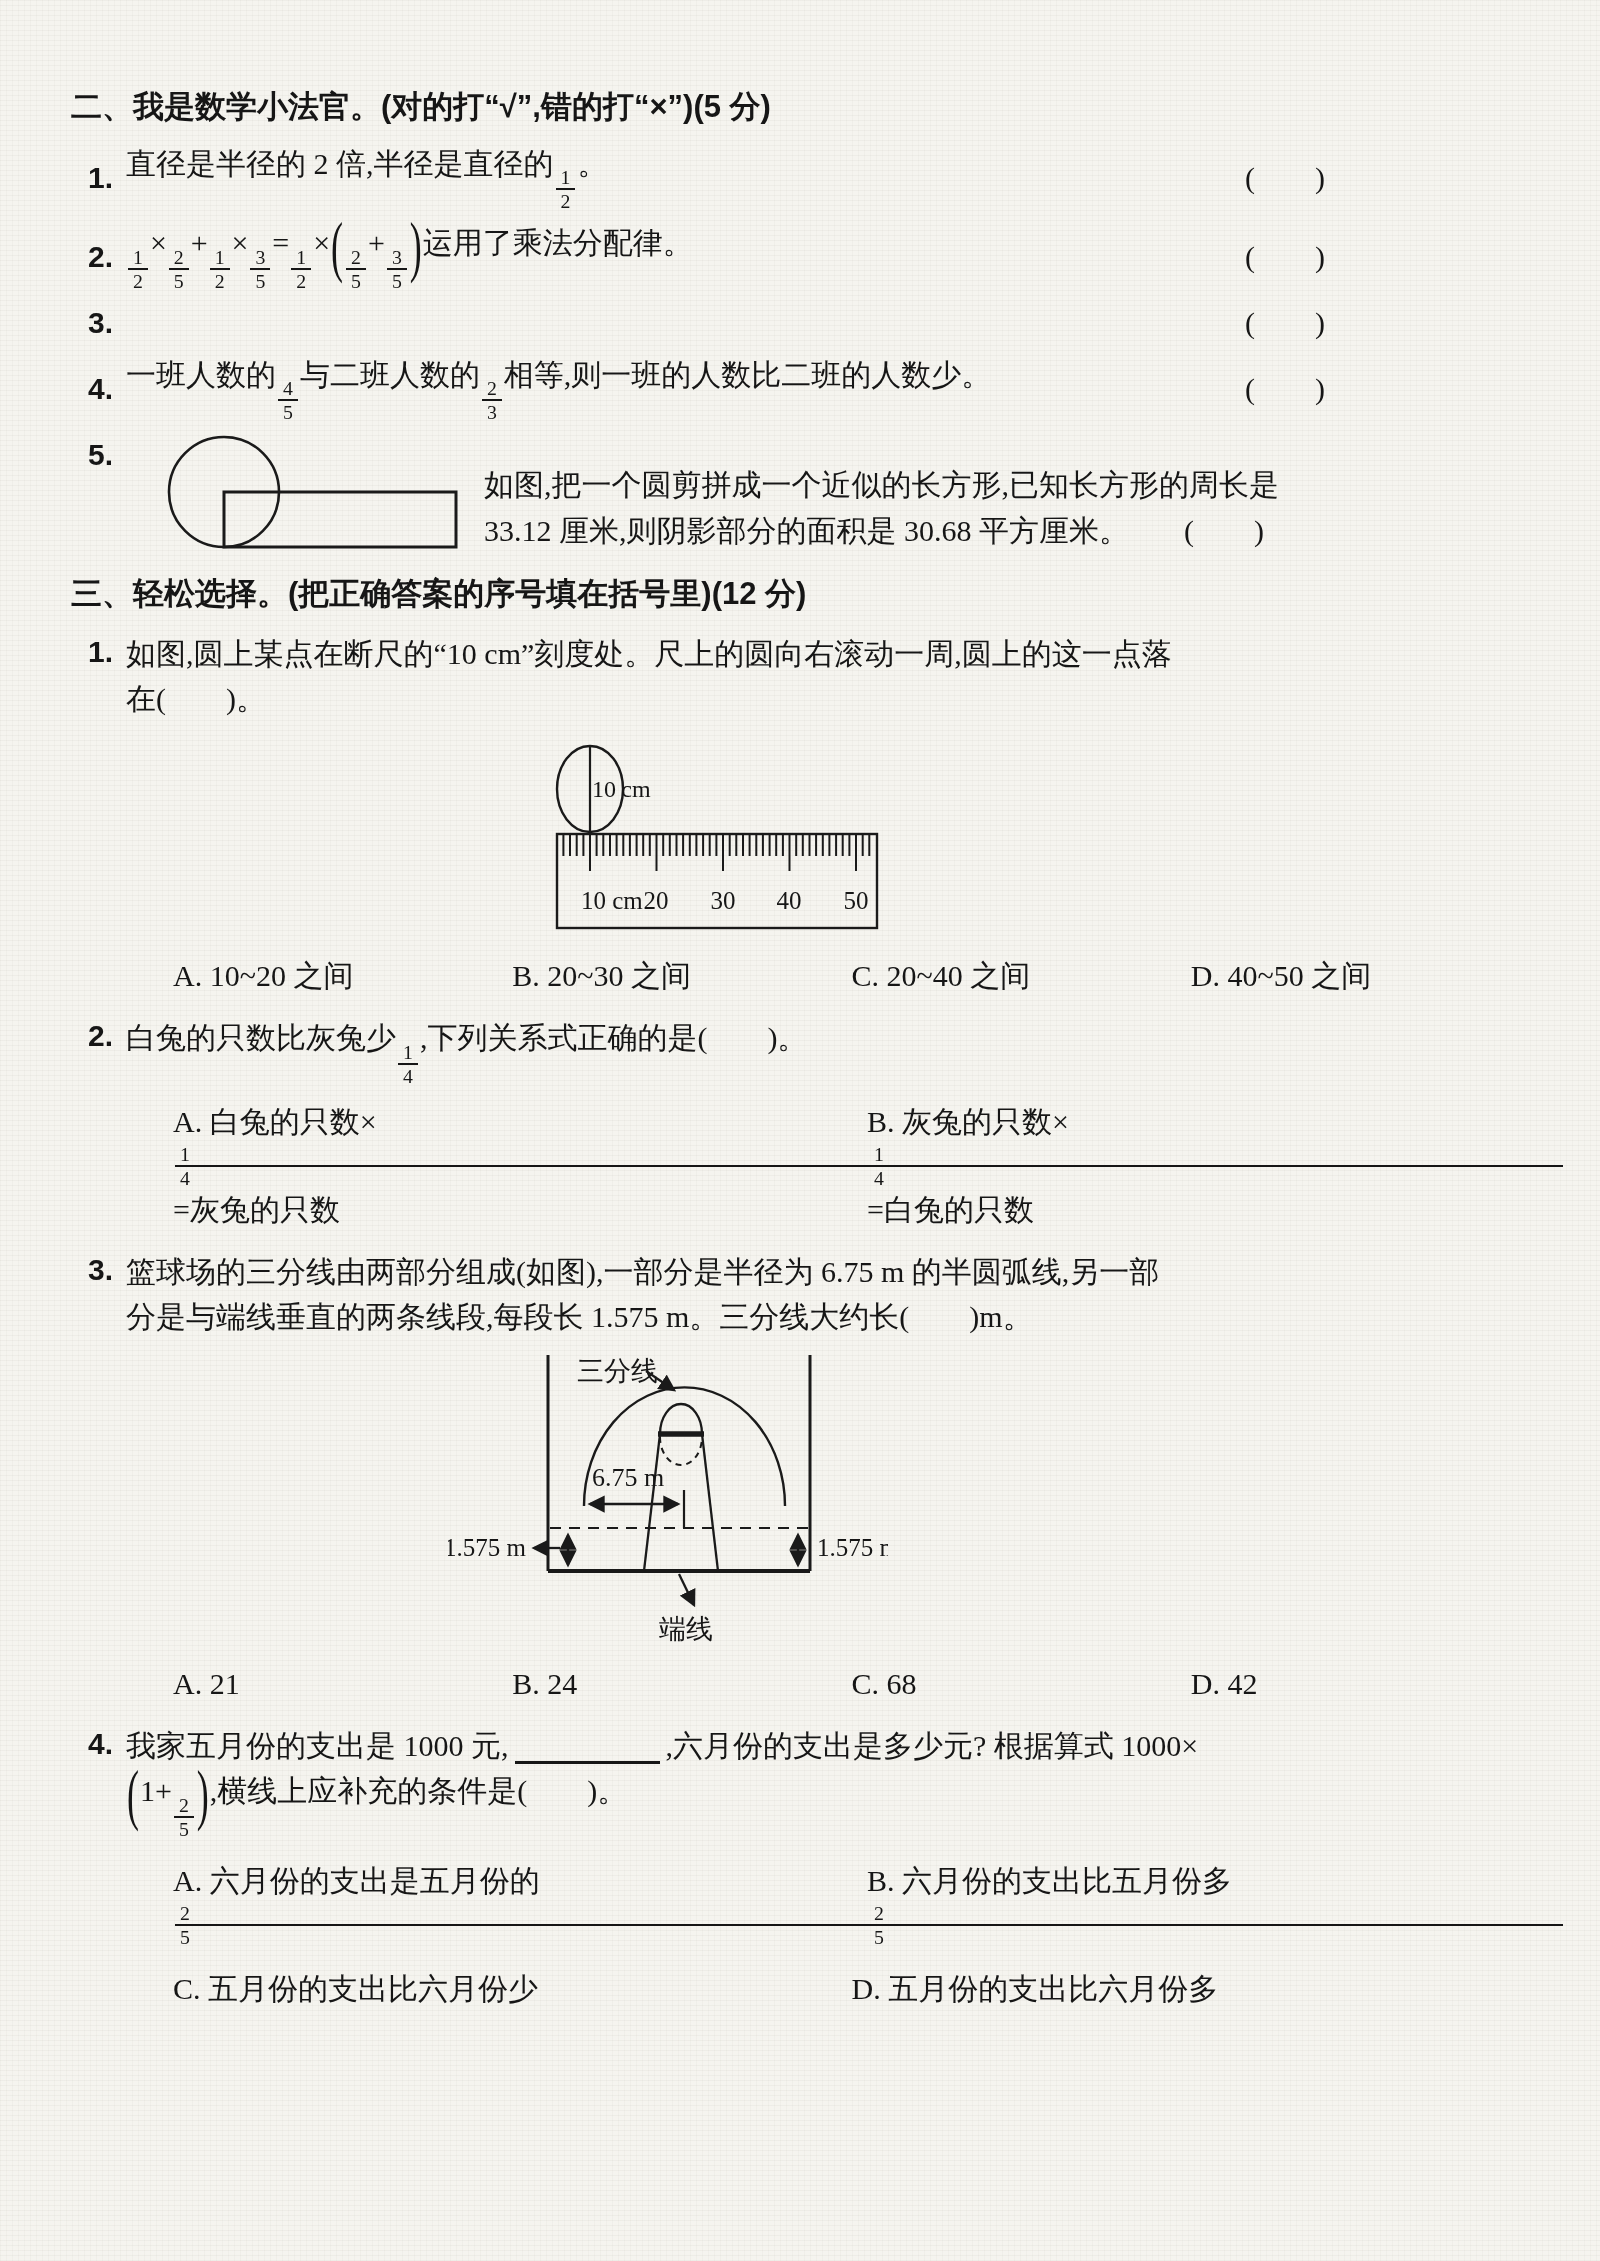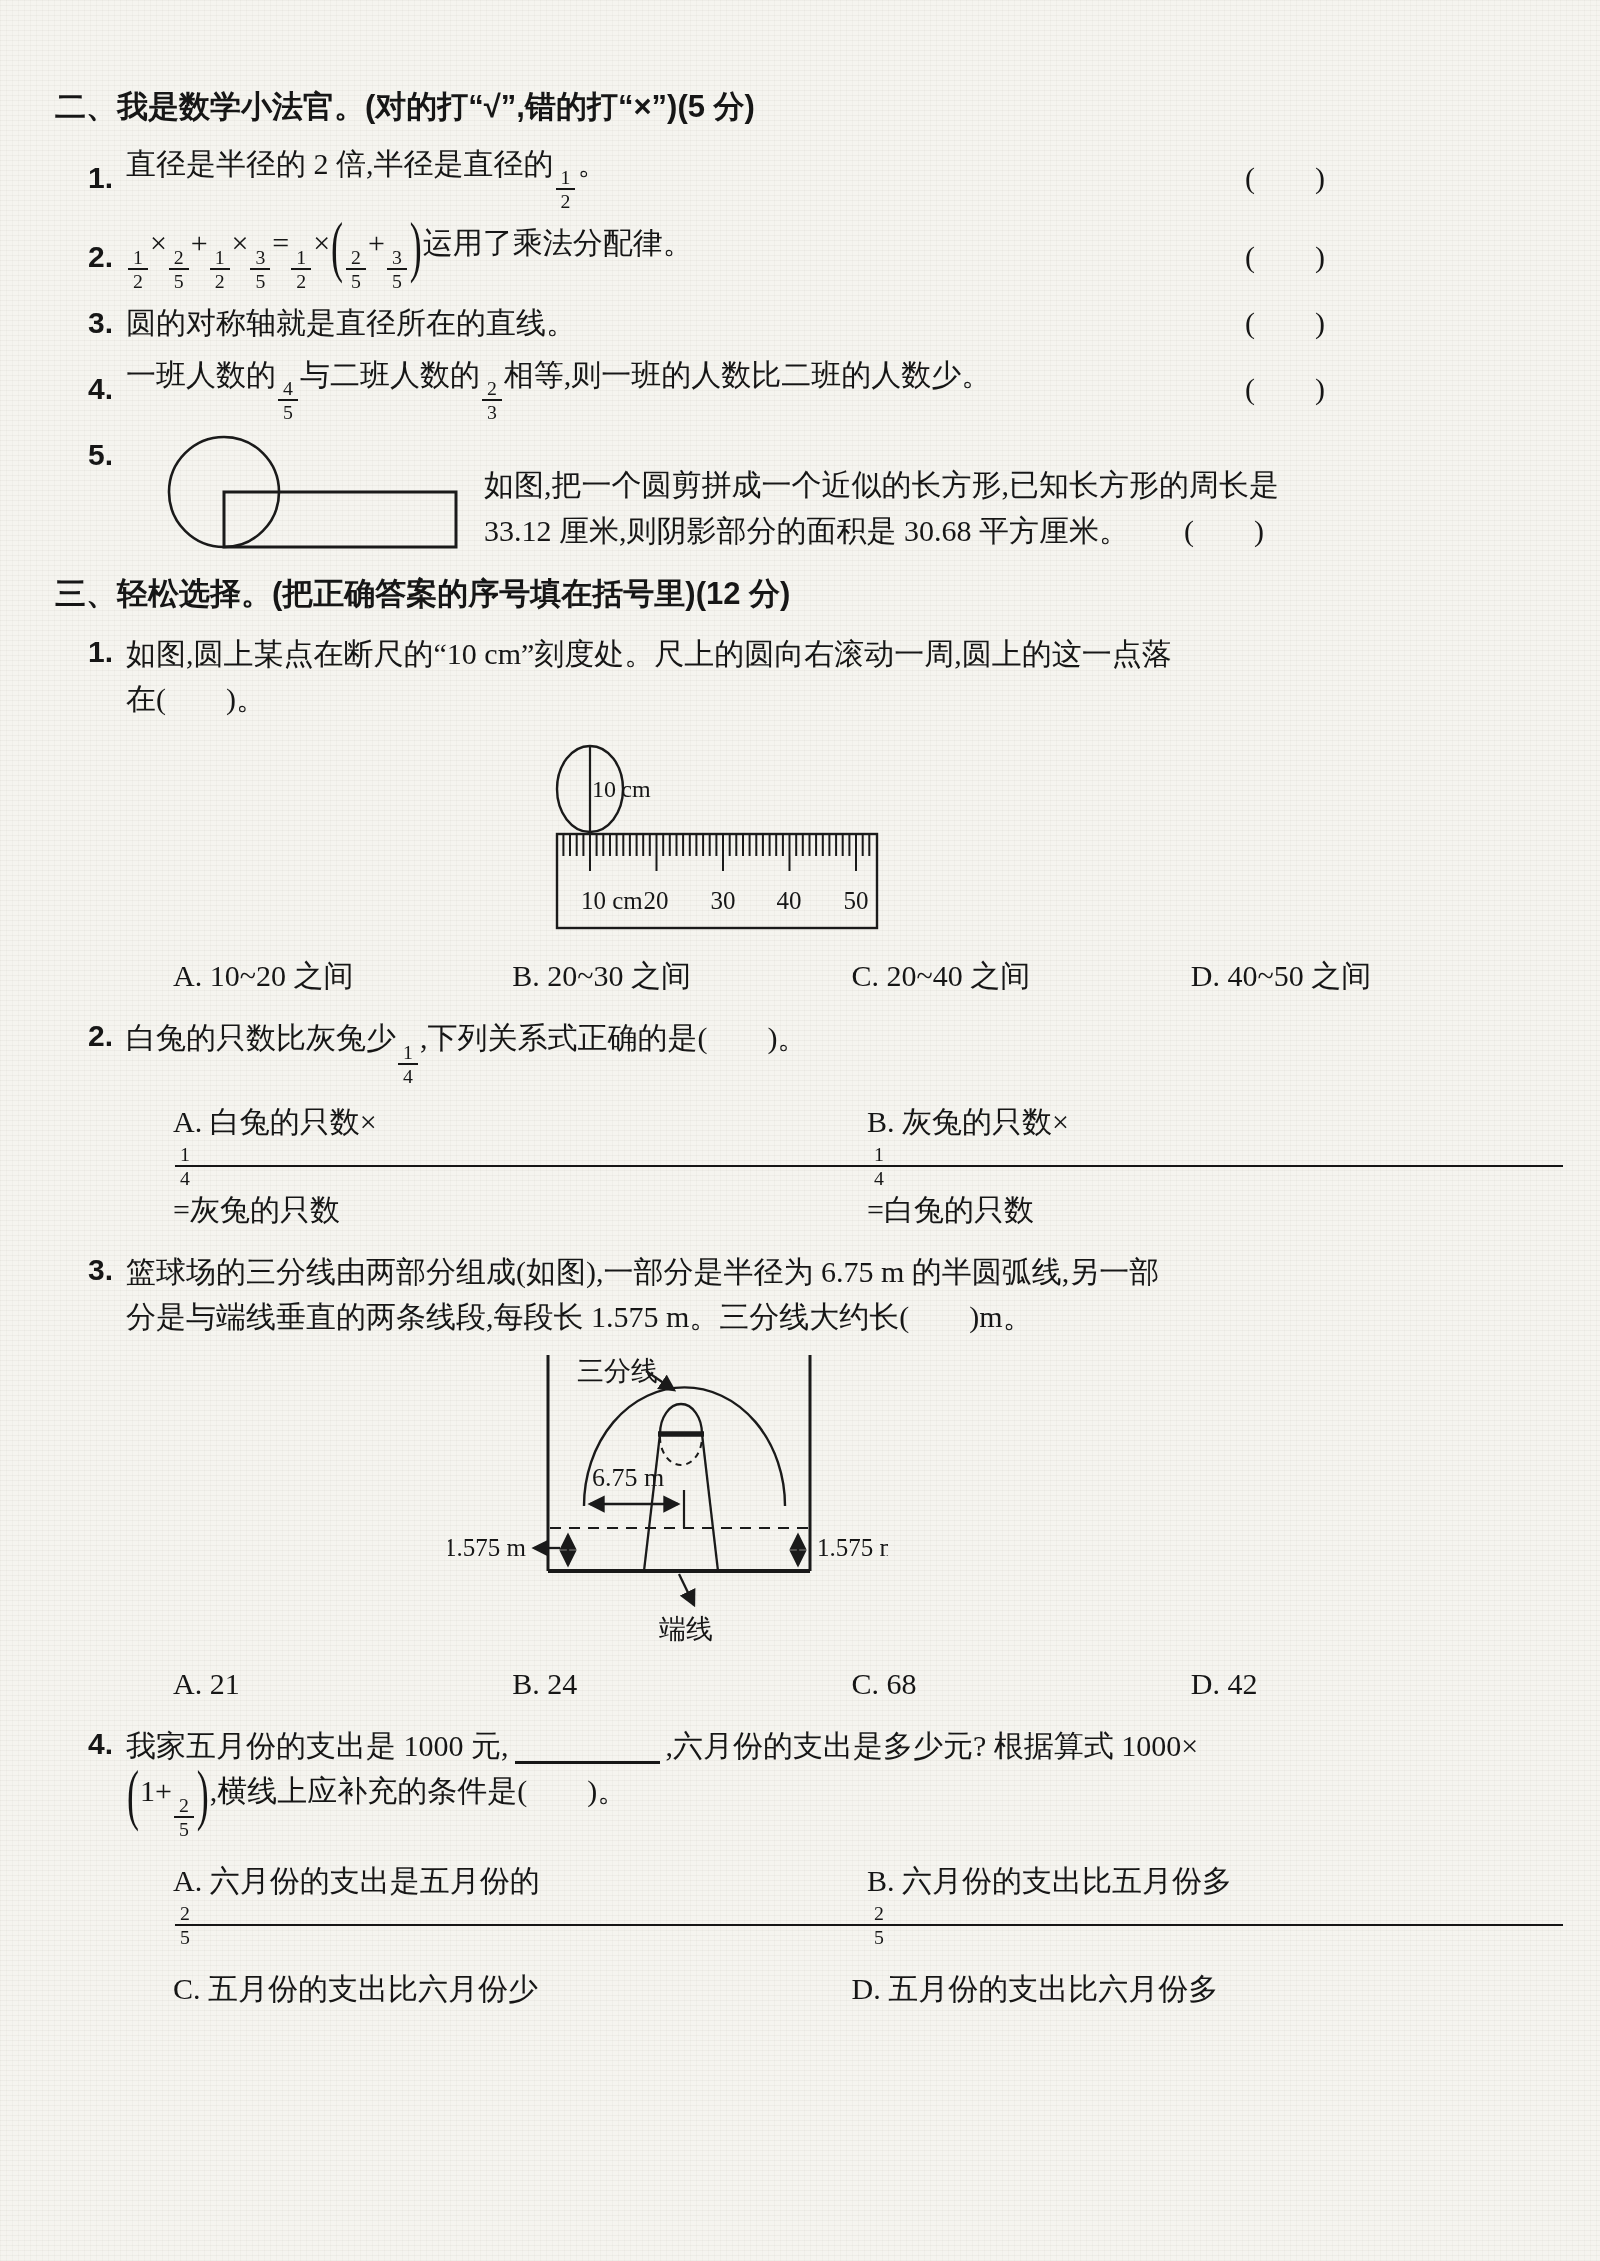--- a/index.html
+++ b/index.html
@@ -9,21 +9,21 @@
     background:#f5f4ef;color:#161616;
     font-family:"Liberation Serif","DejaVu Serif",serif;
     font-size:30px;line-height:1.4;
   }
   .texture{position:absolute;inset:0;pointer-events:none;
     background:
       repeating-linear-gradient(90deg,rgba(125,120,105,.045) 0 1px,transparent 1px 6px),
       repeating-linear-gradient(0deg,rgba(125,120,105,.06) 0 1px,transparent 1px 5px);}
   .sheet{position:relative;height:100%;padding:88px 70px 20px 55px}
   .sec-head{font-family:"Liberation Sans","DejaVu Sans",sans-serif;font-weight:700;
-    font-size:31px;line-height:1.25;margin:0 0 16px}
+    font-size:31px;line-height:1.25;margin:0 16px 16px}
   .qno{font-family:"Liberation Sans","DejaVu Sans",sans-serif;font-weight:700;
     flex:0 0 38px;}
   
   .jrow{display:flex;align-items:center;padding-left:33px;margin:10px 0}
   .jrow .qtext{flex:0 1 auto}
   .jparen{margin-left:auto;margin-right:205px;white-space:nowrap}
   .jrow5{display:flex;align-items:flex-start;padding-left:33px;margin:8px 0 6px}
   .jrow5 svg{flex:0 0 auto;margin:0 18px 0 40px}
   .jrow5 .qtext{flex:1;padding-top:28px;line-height:1.55}
   .paren5{margin-left:55px;white-space:nowrap}
@@ -89,21 +89,20 @@
           <span class="fden">5</span>
         </span>+<span class="frac">
           <span class="fnum">3</span>
           <span class="fden">5</span>
         </span><span class="bigp">)</span>运用了乘法分配律。</span>
     <span class="jparen">(　　)</span>
   </div>
 
   <div class="jrow">
     <span class="qno">3.</span>
-    <span class="qtext">圆的对称轴就是直径所在的直线。</span>
     <span class="jparen">(　　)</span>
   </div>
 
   <div class="jrow">
     <span class="qno">4.</span>
     <span class="qtext">一班人数的<span class="frac">
           <span class="fnum">4</span>
           <span class="fden">5</span>
         </span>与二班人数的<span class="frac">
           <span class="fnum">2</span>

